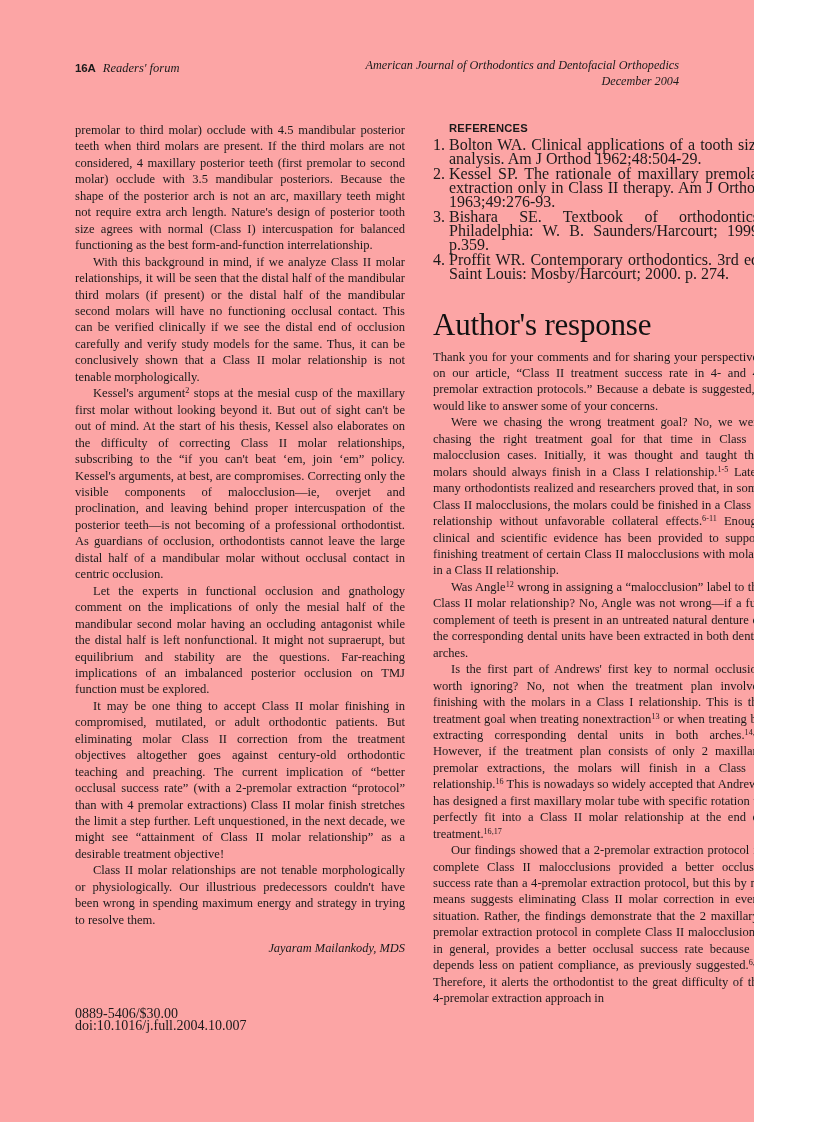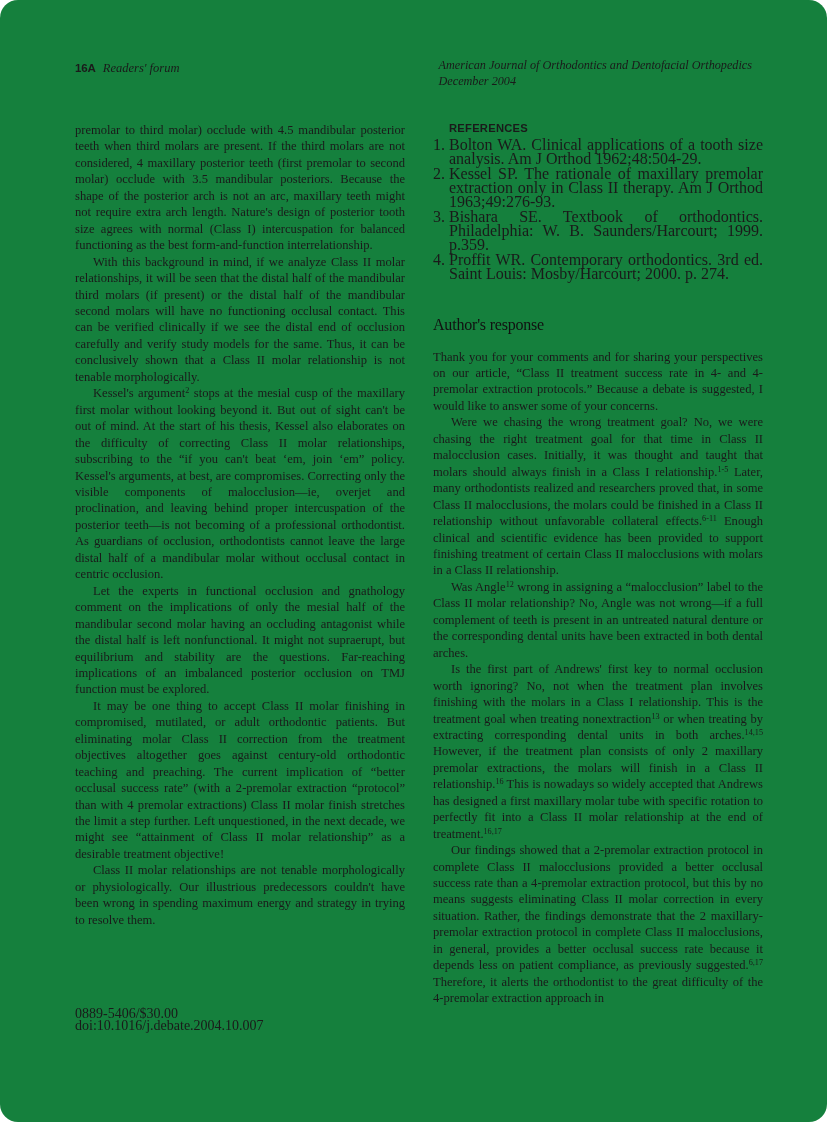--- a/index.html
+++ b/index.html
@@ -6,26 +6,25 @@
     margin: 0;
     padding: 0;
     background: #ffffff;
   }
   body {
     font-family: "Liberation Serif", "DejaVu Serif", serif;
     color: #1a1a1a;
   }
   .page {
     position: relative;
-    width: 827px;
+    width: 754px;
     height: 1122px;
-    background: #15803d;
+    background: #fca5a5;
     overflow: hidden;
     box-sizing: border-box;
-    border-radius: 18px;
   }
 
   
   .running-head {
     position: absolute;
     left: 75px;
     right: 75px;
     top: 58px;
     height: 46px;
   }
@@ -45,20 +44,21 @@
   .rh-section {
     font-style: italic;
     font-size: 12.5px;
     margin-left: 7px;
     color: #1a1a1a;
   }
   .rh-right {
     position: absolute;
     right: 0;
     top: 0;
+    text-align: right;
     font-style: italic;
     font-size: 12.2px;
     line-height: 15.5px;
     color: #1a1a1a;
   }
   .rh-right div { white-space: nowrap; }
 
   
   .columns {
     position: absolute;
@@ -120,21 +120,21 @@
     position: absolute;
     left: 0;
     top: 0;
     width: 13px;
     text-align: left;
   }
 
   
   .response-heading {
     margin: 29px 0 11px 0;
-    font-size: 16px;
+    font-size: 31px;
     font-weight: normal;
     line-height: 27px;
     color: #111111;
     letter-spacing: -0.2px;
   }
 
   
   .signature {
     margin-top: 12px;
     text-align: right;
@@ -175,20 +175,21 @@
     <div class="col col-left">
       <div>
           <p class="body no-indent">premolar to third molar) occlude with 4.5 mandibular posterior teeth when third molars are present. If the third molars are not considered, 4 maxillary posterior teeth (first premolar to second molar) occlude with 3.5 mandibular posteriors. Because the shape of the posterior arch is not an arc, maxillary teeth might not require extra arch length. Nature's design of posterior tooth size agrees with normal (Class I) intercuspation for balanced functioning as the best form-and-function interrelationship.</p>
           <p class="body">With this background in mind, if we analyze Class II molar relationships, it will be seen that the distal half of the mandibular third molars (if present) or the distal half of the mandibular second molars will have no functioning occlusal contact. This can be verified clinically if we see the distal end of occlusion carefully and verify study models for the same. Thus, it can be conclusively shown that a Class II molar relationship is not tenable morphologically.</p>
           <p class="body">Kessel's argument<sup>2</sup> stops at the mesial cusp of the maxillary first molar without looking beyond it. But out of sight can't be out of mind. At the start of his thesis, Kessel also elaborates on the difficulty of correcting Class II molar relationships, subscribing to the “if you can't beat ‘em, join ‘em” policy. Kessel's arguments, at best, are compromises. Correcting only the visible components of malocclusion—ie, overjet and proclination, and leaving behind proper intercuspation of the posterior teeth—is not becoming of a professional orthodontist. As guardians of occlusion, orthodontists cannot leave the large distal half of a mandibular molar without occlusal contact in centric occlusion.</p>
           <p class="body">Let the experts in functional occlusion and gnathology comment on the implications of only the mesial half of the mandibular second molar having an occluding antagonist while the distal half is left nonfunctional. It might not supraerupt, but equilibrium and stability are the questions. Far-reaching implications of an imbalanced posterior occlusion on TMJ function must be explored.</p>
           <p class="body">It may be one thing to accept Class II molar finishing in compromised, mutilated, or adult orthodontic patients. But eliminating molar Class II correction from the treatment objectives altogether goes against century-old orthodontic teaching and preaching. The current implication of “better occlusal success rate” (with a 2-premolar extraction “protocol” than with 4 premolar extractions) Class II molar finish stretches the limit a step further. Left unquestioned, in the next decade, we might see “attainment of Class II molar relationship” as a desirable treatment objective!</p>
           <p class="body">Class II molar relationships are not tenable morphologically or physiologically. Our illustrious predecessors couldn't have been wrong in spending maximum energy and strategy in trying to resolve them.</p>
         </div>
       <div class="signature">
+        <div>Jayaram Mailankody, MDS</div>
       </div>
     </div>
 
     <div class="col col-right">
       <div class="ref-heading">REFERENCES</div>
       <ol class="ref-list">
           <li>Bolton WA. Clinical applications of a tooth size analysis. Am J Orthod 1962;48:504-29.</li>
           <li>Kessel SP. The rationale of maxillary premolar extraction only in Class II therapy. Am J Orthod 1963;49:276-93.</li>
           <li>Bishara SE. Textbook of orthodontics. Philadelphia: W. B. Saunders/Harcourt; 1999. p.359.</li>
           <li>Proffit WR. Contemporary orthodontics. 3rd ed. Saint Louis: Mosby/Harcourt; 2000. p. 274.</li>
@@ -201,16 +202,16 @@
           <p class="body">Was Angle<sup>12</sup> wrong in assigning a “malocclusion” label to the Class II molar relationship? No, Angle was not wrong—if a full complement of teeth is present in an untreated natural denture or the corresponding dental units have been extracted in both dental arches.</p>
           <p class="body">Is the first part of Andrews' first key to normal occlusion worth ignoring? No, not when the treatment plan involves finishing with the molars in a Class I relationship. This is the treatment goal when treating nonextraction<sup>13</sup> or when treating by extracting corresponding dental units in both arches.<sup>14,15</sup> However, if the treatment plan consists of only 2 maxillary premolar extractions, the molars will finish in a Class II relationship.<sup>16</sup> This is nowadays so widely accepted that Andrews has designed a first maxillary molar tube with specific rotation to perfectly fit into a Class II molar relationship at the end of treatment.<sup>16,17</sup></p>
           <p class="body">Our findings showed that a 2-premolar extraction protocol in complete Class II malocclusions provided a better occlusal success rate than a 4-premolar extraction protocol, but this by no means suggests eliminating Class II molar correction in every situation. Rather, the findings demonstrate that the 2 maxillary-premolar extraction protocol in complete Class II malocclusions, in general, provides a better occlusal success rate because it depends less on patient compliance, as previously suggested.<sup>6,17</sup> Therefore, it alerts the orthodontist to the great difficulty of the 4-premolar extraction approach in</p>
         </div>
     </div>
 
   </div>
 
   <div class="page-footer">
     <div>0889-5406/$30.00</div>
-    <div>doi:10.1016/j.debate.2004.10.007</div>
+    <div>doi:10.1016/j.full.2004.10.007</div>
   </div>
 
 </div>
 
 </body></html>

